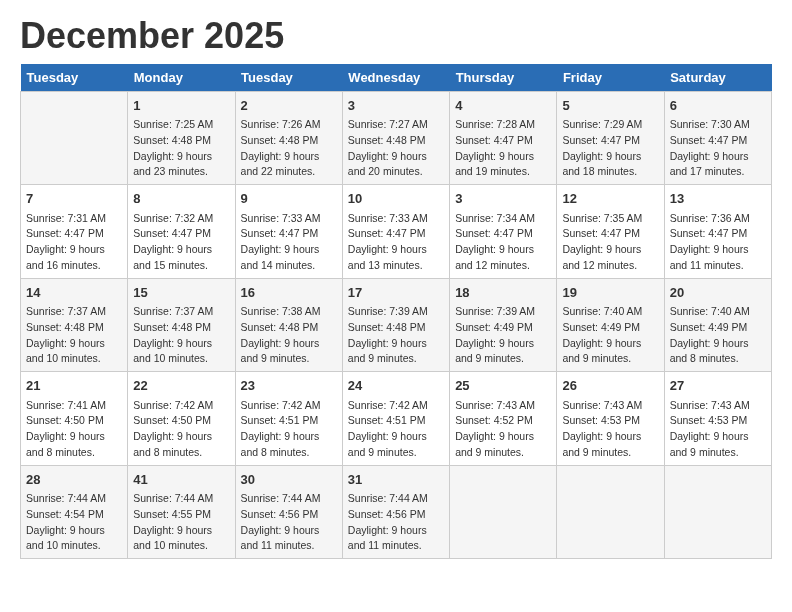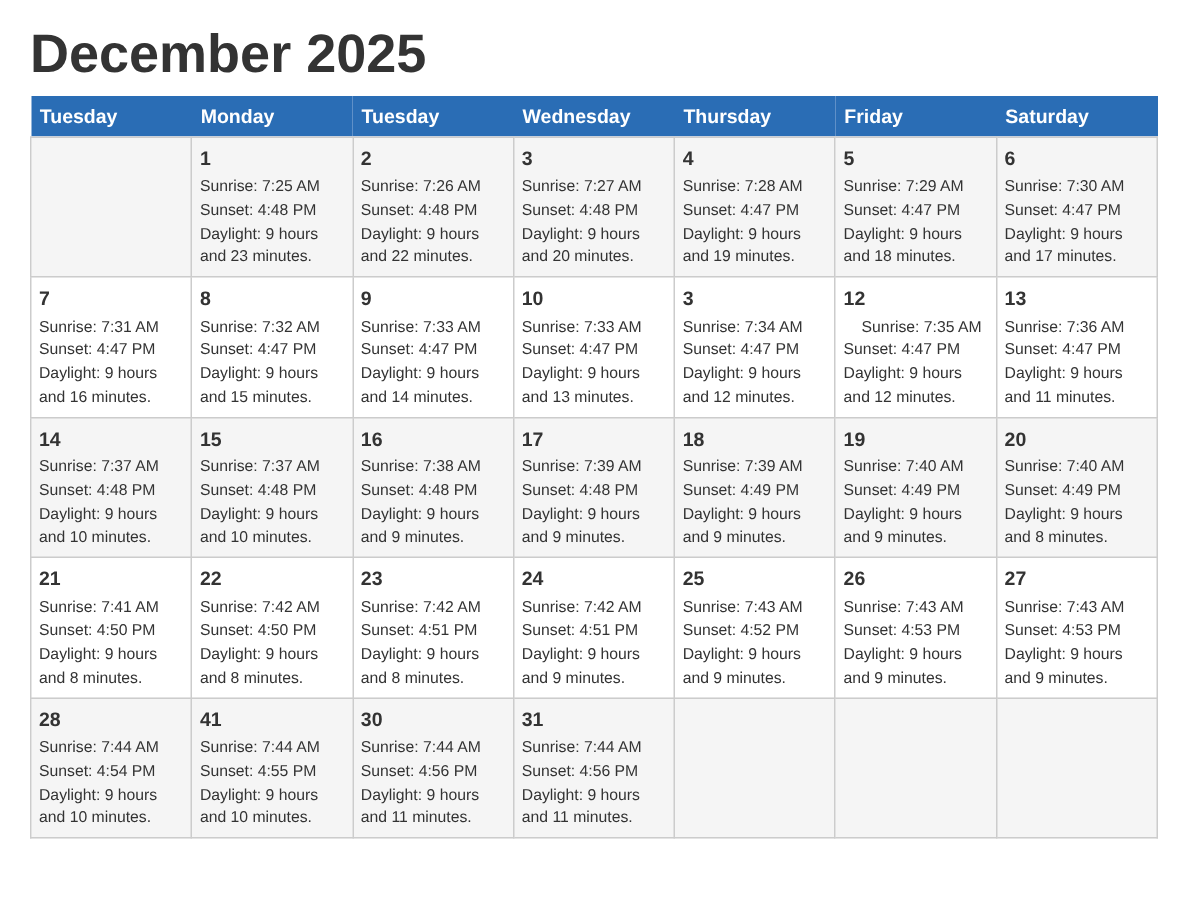--- a/index.html
+++ b/index.html
@@ -185,21 +185,21 @@
         </td>
         <td>
           <span class="day-number">3</span>
           <span style="display: block;">Sunrise: 7:34 AM</span>
           <span style="display: block;">Sunset: 4:47 PM</span>
           <span style="display: block;">Daylight: 9 hours</span>
           <span style="display: block;">and 12 minutes.</span>
         </td>
         <td>
           <span class="day-number">12</span>
-          <span style="display: block; margin-left: 12px;">Sunrise: 7:35 AM</span>
+          <span style="display: block;">Sunrise: 7:35 AM</span>
           <span style="display: block;">Sunset: 4:47 PM</span>
           <span style="display: block;">Daylight: 9 hours</span>
           <span style="display: block;">and 12 minutes.</span>
         </td>
         <td>
           <span class="day-number">13</span>
           <span style="display: block;">Sunrise: 7:36 AM</span>
           <span style="display: block;">Sunset: 4:47 PM</span>
           <span style="display: block;">Daylight: 9 hours</span>
           <span style="display: block;">and 11 minutes.</span>

